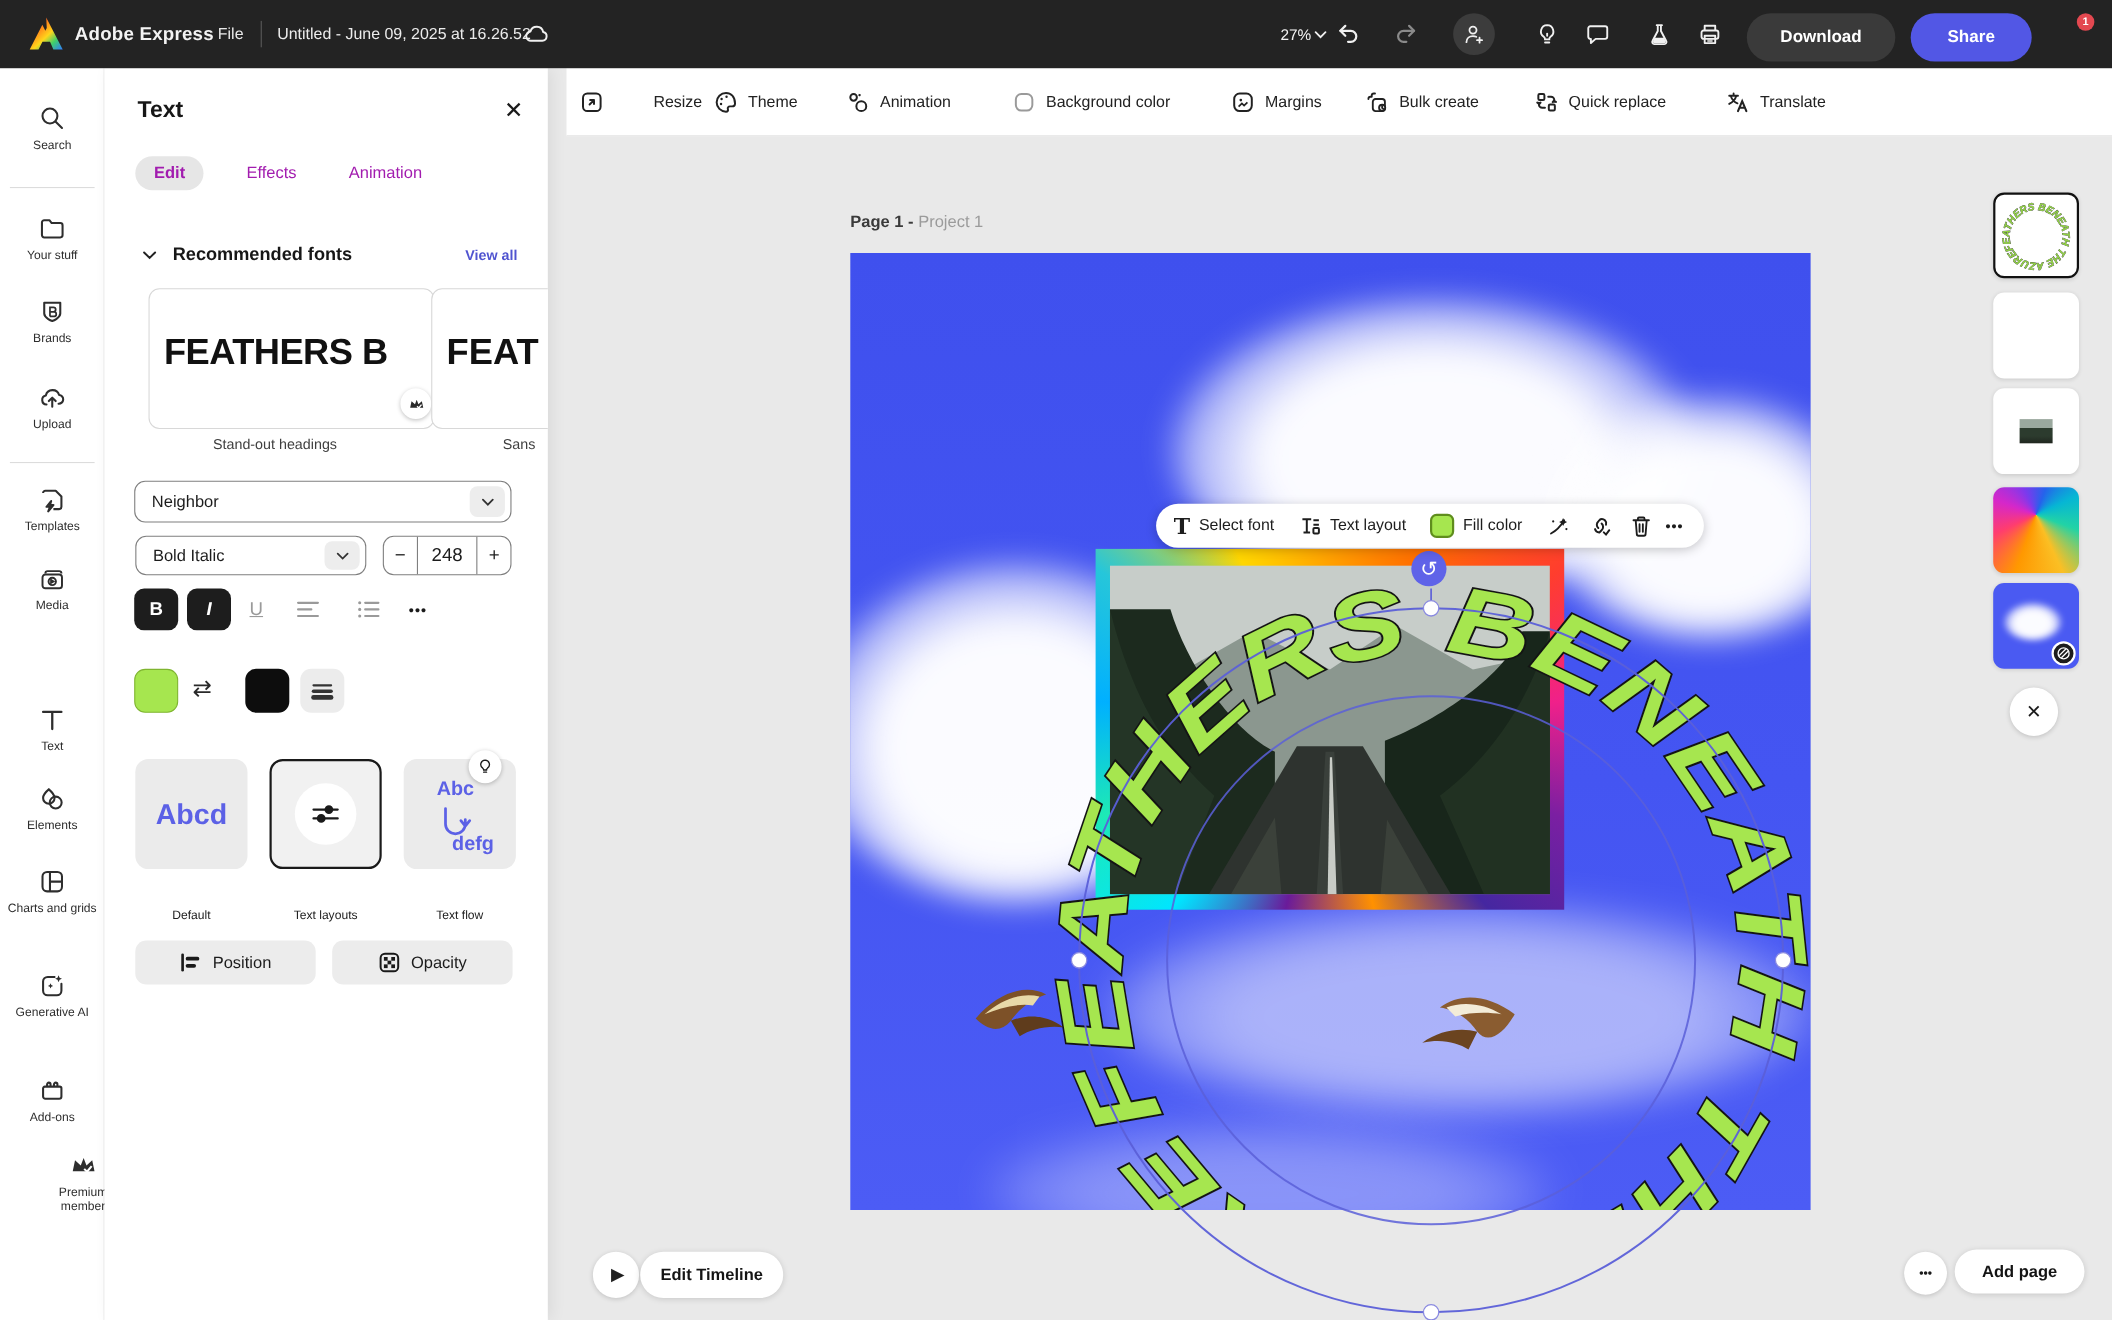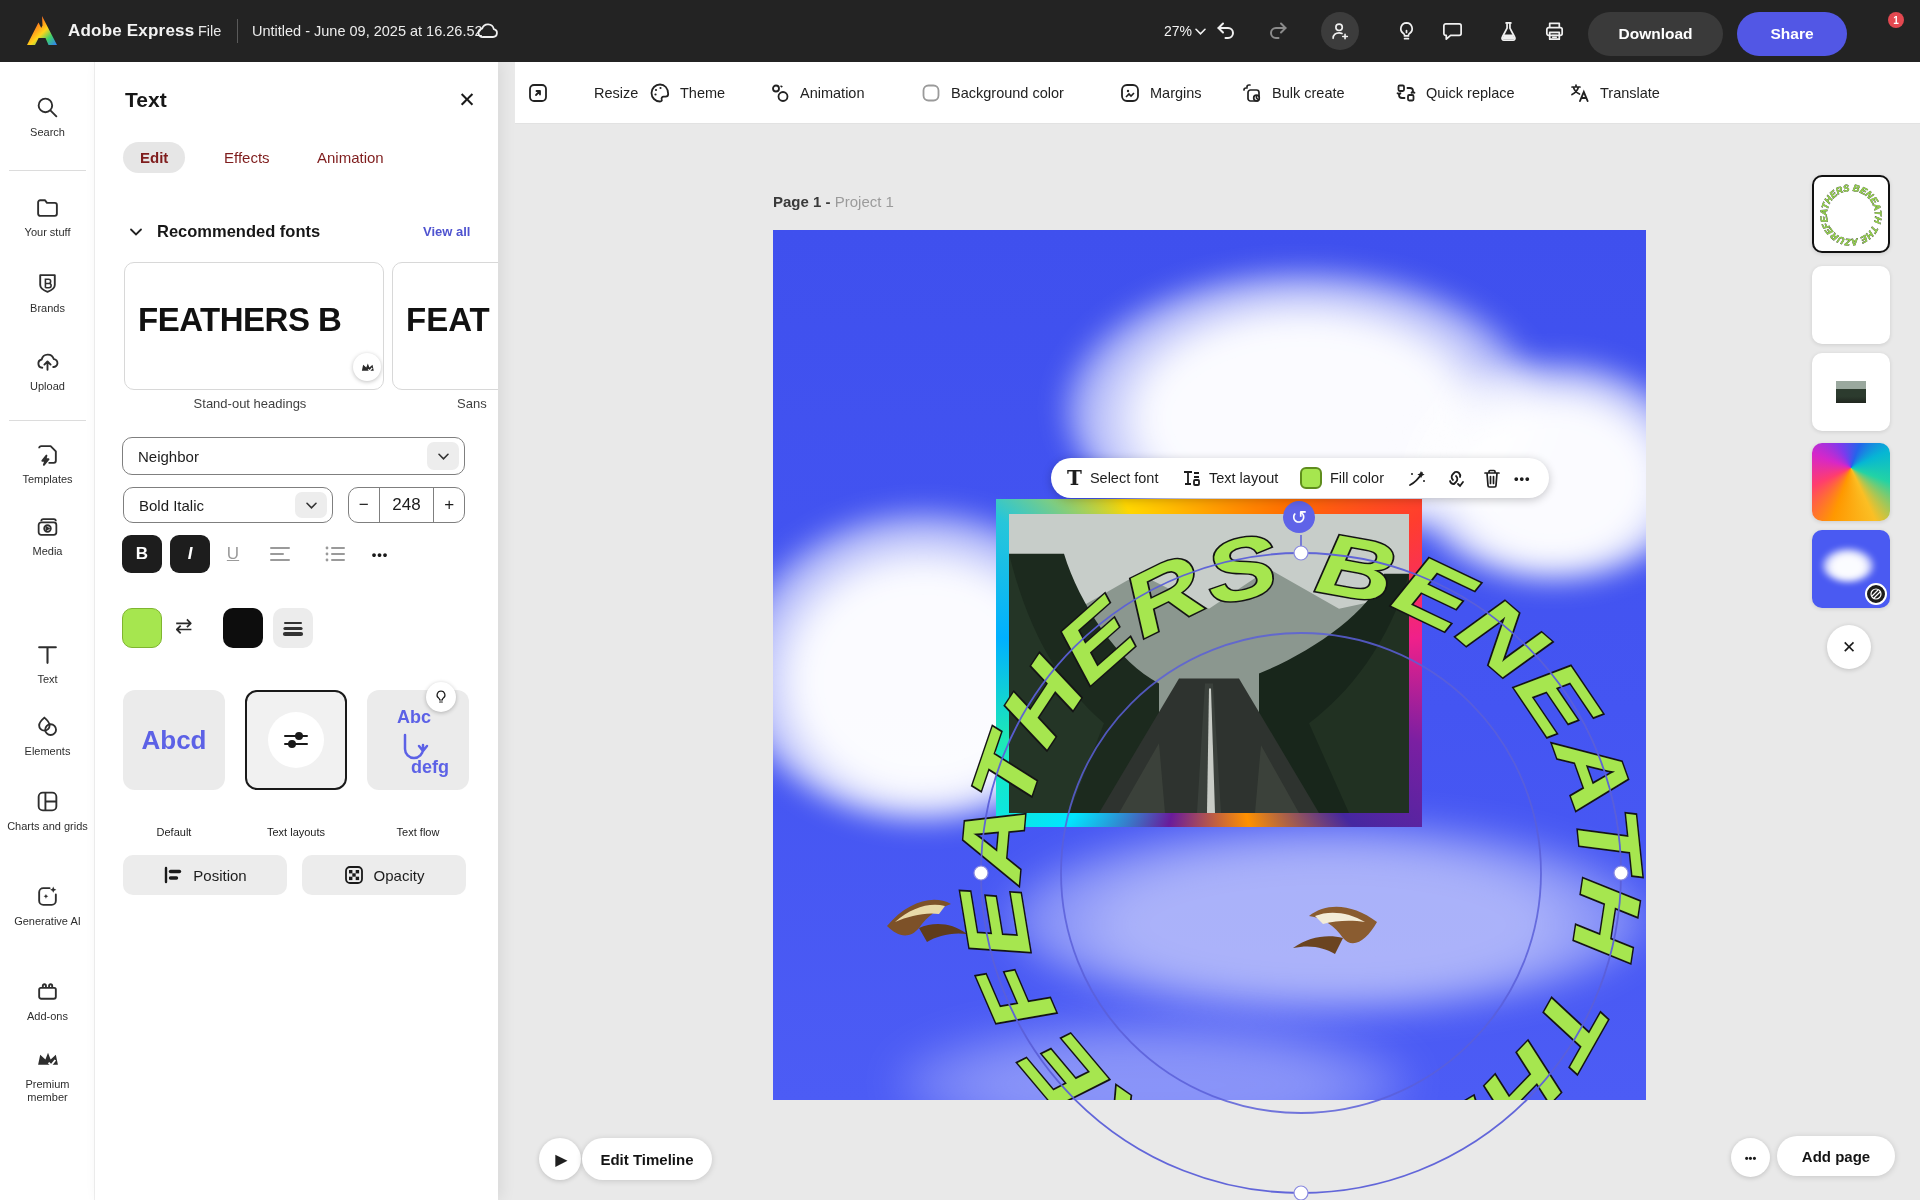--- a/index.html
+++ b/index.html
@@ -38,21 +38,21 @@
   .sidebar { position:absolute; left:0; top:62px; width:95px; height:1138px; background:#fff; z-index:50; border-right:1px solid #efefef; }
   .sb-item { position:absolute; left:0; width:95px; display:flex; flex-direction:column; align-items:center; gap:6px; color:#2e2e2e; }
   .sb-item .lbl { font-size:11px; line-height:13px; text-align:center; width:86px; }
   .sb-div { position:absolute; left:9px; width:77px; height:1px; background:#dcdcdc; }
 
   
   .panel { position:absolute; left:95px; top:62px; width:403px; height:1138px; background:#fff; z-index:55;
            box-shadow:4px 0 14px rgba(0,0,0,.07); overflow:hidden; }
   .panel-title { position:absolute; left:30px; top:26px; font-size:21px; font-weight:bold; color:#171717; }
   .panel-close { position:absolute; left:358px; top:24px; font-size:21px; color:#1a1a1a; width:28px; height:28px; display:flex; align-items:center; justify-content:center; }
-  .tab { position:absolute; top:80px; font-size:15px; color:#7f1d1d; padding:7px 17px; border-radius:18px; }
+  .tab { position:absolute; top:80px; font-size:15px; color:#a21caf; padding:7px 17px; border-radius:18px; }
   .tab.active { background:#e6e6e6; font-weight:bold; }
   .sec-chev { position:absolute; left:34px; top:165px; }
   .sec-title { position:absolute; left:62px; top:160px; font-size:16.5px; font-weight:bold; color:#171717; }
   .view-all { position:absolute; left:328px; top:162px; font-size:13px; font-weight:bold; color:#5054d0; }
   .font-card { position:absolute; top:200px; width:260px; height:128px; background:#fff; border:1px solid #d8d8d8; border-radius:10px; overflow:hidden; }
   .font-card .prev { position:absolute; left:13px; top:38px; font-size:33px; font-weight:bold; color:#111; white-space:nowrap; letter-spacing:-.5px; }
   .crown-badge { position:absolute; left:228px; top:90px; width:28px; height:28px; border-radius:50%; background:#fff; box-shadow:0 1px 4px rgba(0,0,0,.25);
                  display:flex; align-items:center; justify-content:center; }
   .card-cap { position:absolute; top:334px; font-size:13px; color:#3f3f3f; }
   .select { position:absolute; border:1.5px solid #7f7f7f; border-radius:10px; background:#fff; display:flex; align-items:center; }
@@ -442,21 +442,21 @@
     </div>
     <div class="sb-item" style="top:917px;">
       <svg width="25" height="25" viewBox="0 0 24 24">
           <g stroke="#2e2e2e" stroke-width="1.8" fill="none" stroke-linejoin="round">
             <path d="M4,10 a1.5,1.5 0 0 1 1.5,-1.5 h13 A1.5,1.5 0 0 1 20,10 v7 a2,2 0 0 1 -2,2 H6 a2,2 0 0 1 -2,-2 z"></path>
             <path d="M7.5,8.5 v-2 a1.5,1.5 0 0 1 3,0 v2 M13.5,8.5 v-2 a1.5,1.5 0 0 1 3,0 v2"></path>
           </g>
         </svg>
       <span class="lbl">Add-ons</span>
     </div>
-    <div class="sb-item" style="top:985px;">
+    <div class="sb-item" style="top:985px;margin-left:28px;">
       <svg width="25" height="25" viewBox="0 0 24 24">
           <path d="M3,17 L5,7.5 L10,12 L12.5,5.5 L15,12 L20,7.5 L22,17 Z" fill="#2e2e2e"></path>
           <path d="M13,15 l2.5,2.5 4,-5" stroke="#fff" stroke-width="1.8" fill="none"></path>
         </svg>
       <span class="lbl">Premium member</span>
     </div>
   </div>
 
   <div class="panel">
     <div class="panel-title">Text</div>
@@ -467,21 +467,21 @@
     <div class="tab active" style="left:28px;"><span>Edit</span></div>
     <div class="tab" style="left:112px;"><span>Effects</span></div>
     <div class="tab" style="left:205px;"><span>Animation</span></div>
 
     <svg class="sec-chev" width="14" height="10" viewBox="0 0 14 10">
         <path d="M2,2.5 L7,7.5 L12,2.5" stroke="#222" stroke-width="1.8" fill="none" stroke-linecap="round"></path>
       </svg>
     <div class="sec-title">Recommended fonts</div>
     <div class="view-all">View all</div>
 
-    <div class="font-card" style="left:29px;padding-left:10px;">
+    <div class="font-card" style="left:40px;padding-left:10px;">
       <div class="prev">FEATHERS B</div>
       <div class="crown-badge">
         <svg width="15" height="15" viewBox="0 0 24 24">
             <path d="M3,17 L5,7.5 L10,12 L12.5,5.5 L15,12 L20,7.5 L22,17 Z" fill="#2a2a2a"></path>
             <path d="M13,15 l2.5,2.5 4,-5" stroke="#fff" stroke-width="2" fill="none"></path>
           </svg>
       </div>
     </div>
     <div class="font-card" style="left:297px;">
       <div class="prev" style="font-weight:600; letter-spacing:0;">FEAT</div>

